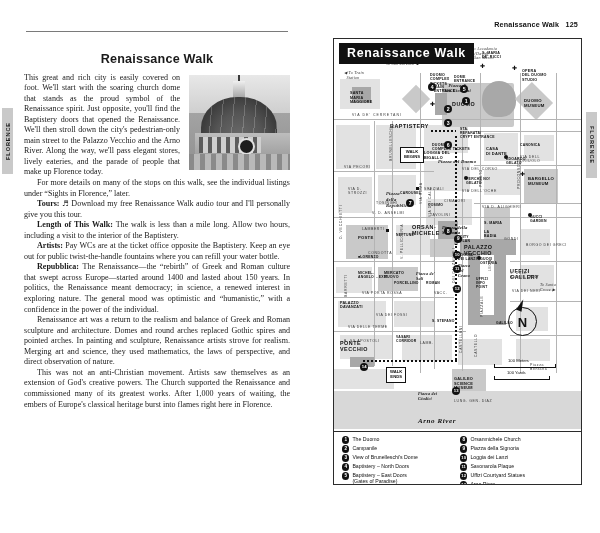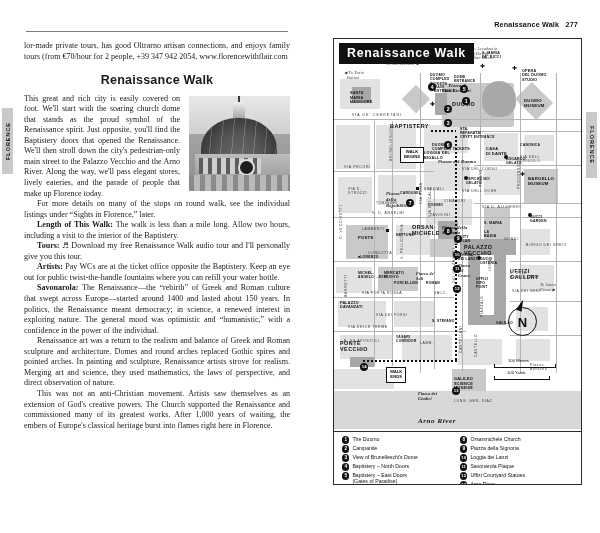--- a/index.html
+++ b/index.html
@@ -194,56 +194,55 @@
   <div class="page-left">
 
     <div class="rule rule-left"></div>
 
     <div class="tab tab-left">
       <span>FLORENCE</span>
     </div>
 
     <div class="col">
 
-      <p class="noind">lor-made private tours, has good Oltrarno artisan connections, and enjoys family tours (from €70/hour for 2 people, +39 347 942 2054, www.florencewithflair.com</p>
 
       <div class="sec-title">Renaissance Walk</div>
 
       <div class="photo">
         <div class="sky"></div>
         <div class="spire"></div>
         <div class="lantern"></div>
         <div class="dome"></div>
         <div class="ribs"></div>
         <div class="drum"></div>
         <div class="drumwin"></div>
         <div class="oculus"></div>
         <div class="base"></div>
       </div>
 
       <p class="noind">This great and rich city is easily covered on foot. We'll start with the soaring church dome that stands as the proud symbol of the Renaissance spirit. Just opposite, you'll find the Baptistery doors that opened the Renaissance. We'll then stroll down the city's pedestrian-only main street to the Palazzo Vecchio and the Arno River. Along the way, we'll pass elegant stores, lively eateries, and the parade of people that make up Florence today.</p>
-      <p>For more details on many of the stops on round walk, see the individual listings under “Sights in Florence,” later.</p>
+      <p>For more details on many of the stops on this walk, see the individual listings under “Sights in Florence,” later.</p>
+
+      <p><b>Tours:</b> <span class="hp">♬</span><span> Download my free Renaissance Walk audio tour and I'll personally give you this tour.</span></p>
 
       <p><b>Length of This Walk:</b><span> The walk is less than a mile long. Allow two hours, including a visit to the interior of the Baptistery.</span></p>
 
-      <p><b>Tours:</b> <span class="hp">♬</span><span> Download my free Renaissance Walk audio tour and I'll personally give you this tour.</span></p>
-
       <p><b>Artists:</b><span> Pay WCs are at the ticket office opposite the Baptistery. Keep an eye out for public twist-the-handle fountains where you can refill your water bottle.</span></p>
 
-      <p><b>Savonarola:</b><span> The Renaissance—the “rebirth” of Greek and Roman culture that swept across Europe—started around 1400 and lasted about 150 years. In politics, the Renaissance meant democracy; in science, a renewed interest in exploring nature. The general mood was optimistic and “humanistic,” with a confidence in the power of the individual.</span></p>
+      <p><b>Repubblica:</b><span> The Renaissance—the “rebirth” of Greek and Roman culture that swept across Europe—started around 1400 and lasted about 150 years. In politics, the Renaissance meant democracy; in science, a renewed interest in exploring nature. The general mood was optimistic and “humanistic,” with a confidence in the power of the individual.</span></p>
 
       <p>Renaissance art was a return to the realism and balance of Greek and Roman sculpture and architecture. Domes and round arches replaced Gothic spires and pointed arches. In painting and sculpture, Renaissance artists strove for realism. Merging art and science, they used mathematics, the laws of perspective, and direct observation of nature.</p>
       <p>This was not an anti-Christian movement. Artists saw themselves as an extension of God's creative powers. The Church supported the Renaissance and commissioned many of its greatest works. After 1,000 years of waiting, the embers of Europe's classical heritage burst into flames right here in Florence.</p>
     </div>
   </div>
 
   <div class="page-right">
     <div class="runhead runhead-right">
       <span>Renaissance Walk</span>
-      &nbsp;&nbsp;<span class="folio">277</span>
+      &nbsp;&nbsp;<span class="folio">125</span>
     </div>
 
     <div class="tab tab-right">
       <span>FLORENCE</span>
     </div>
   </div>
 
   <div class="mapbox">
 
     <div class="mapcanvas">

